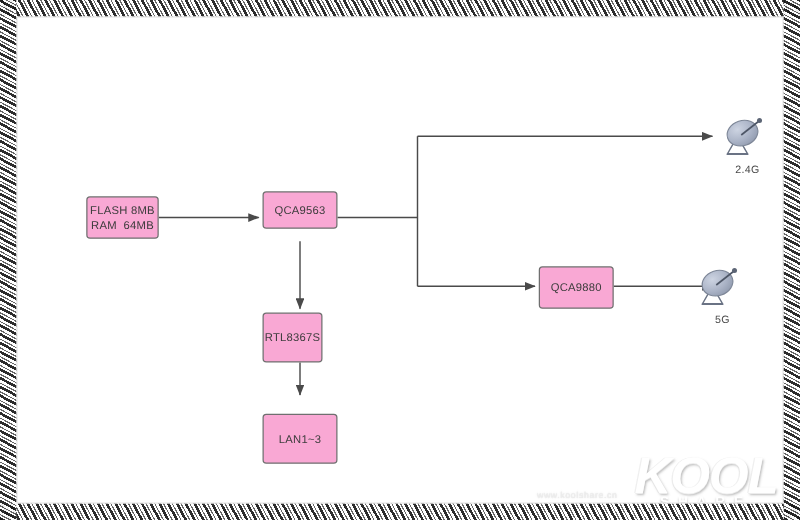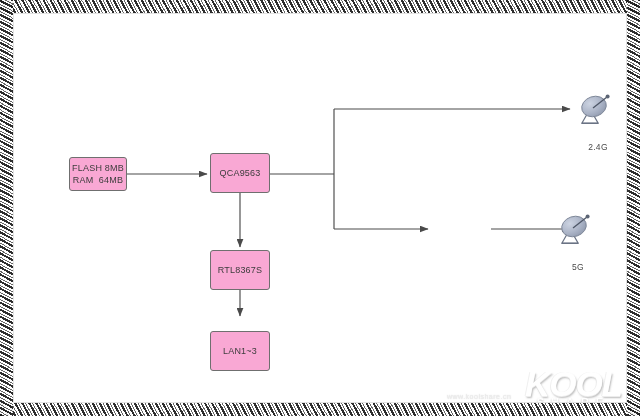--- a/index.html
+++ b/index.html
@@ -69,36 +69,36 @@
     letter-spacing:.2px;
     white-space:pre;
     text-align:center;
   }
 
   .antenna{
     position:absolute;z-index:3;
     display:flex;flex-direction:column;align-items:center;
   }
   .antenna .lbl{
-    margin-top:13px;
+    margin-top:1px;
     font-size:8.5px;
     color:#4a4a4a;
     letter-spacing:.3px;
   }
 
   
   #watermark{
     position:absolute;right:6px;bottom:-4px;
     z-index:6;
     text-align:center;
     user-select:none;
     line-height:1;
   }
   #watermark .wm-main{
-    font-size:35px;
+    font-size:41px;
     font-weight:bold;
     font-style:italic;
     color:#ffffff;
     letter-spacing:-1px;
     text-shadow:
        0 1px 0 #ececec,
        1px 2px 2px rgba(175,175,175,.85),
       -1px 0 0 #f2f2f2;
   }
   #watermark .wm-sub{
@@ -146,26 +146,27 @@
 
         <path d="M320,215 L414,215" marker-end="url(#arw)"></path>
 
         <path d="M477,215 L556,215" marker-end="url(#arw)"></path>
       </g>
     </svg>
 
     <div class="node" style="left:55px;top:143px;width:58px;height:34px;">FLASH 8MB
 RAM  64MB</div>
 
-    <div class="node" style="left:196px;top:139px;width:60px;height:40px;">QCA9563</div>
-
-    <div class="node" style="left:196px;top:236px;width:60px;height:40px;">RTL8367S</div>
+    <div class="node" style="left:196px;top:139px;width:60px;height:30px;">QCA9563</div>
+
+    <div class="node" style="left:196px;top:236px;width:48px;height:40px;">RTL8367S</div>
 
     <div class="node" style="left:196px;top:317px;width:60px;height:40px;">LAN1~3</div>
 
+    <div class="node" style="left:417px;top:199px;width:60px;height:34px;">QCA9880</div>
 
     <div class="antenna" style="left:564px;top:79px;">
       <svg width="40" height="36" viewBox="0 0 40 36">
         <defs>
           <radialGradient id="dishg24" cx="38%" cy="30%" r="78%">
             <stop offset="0%" stop-color="#cdd4e2"></stop>
             <stop offset="60%" stop-color="#aab3c6"></stop>
             <stop offset="100%" stop-color="#8f99ad"></stop>
           </radialGradient>
         </defs>

